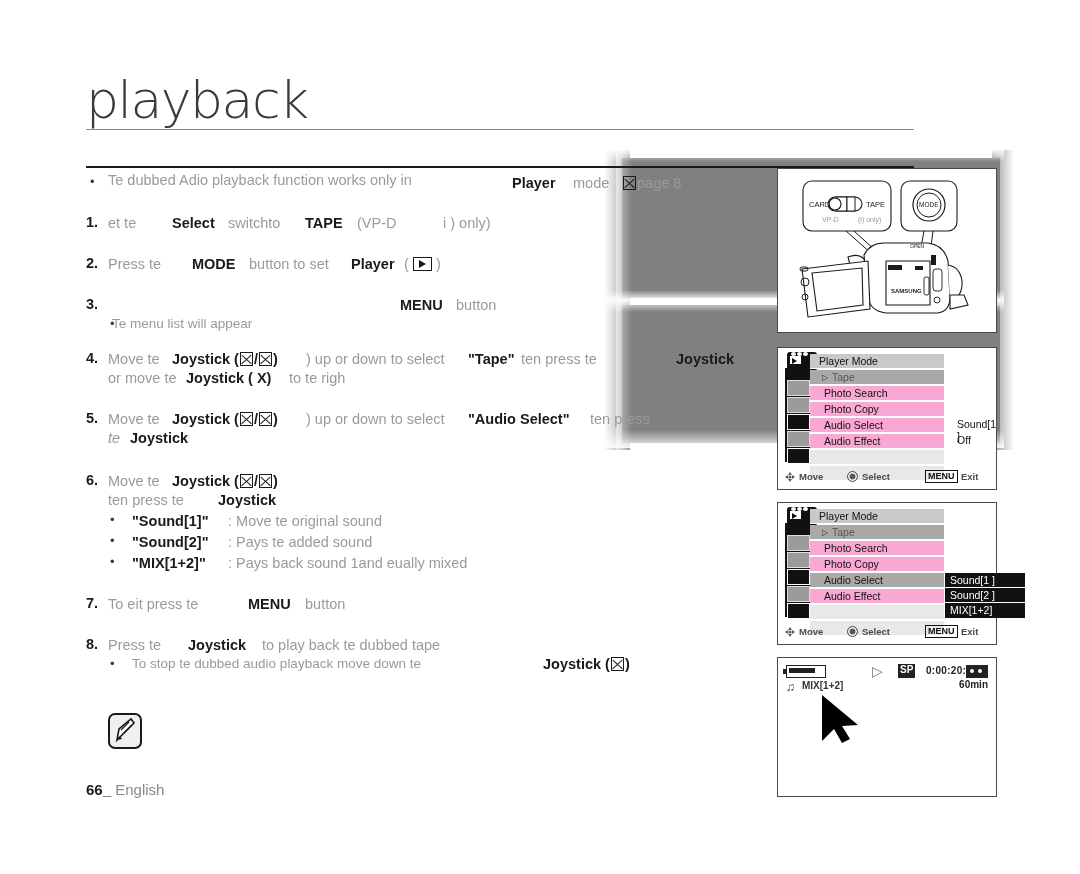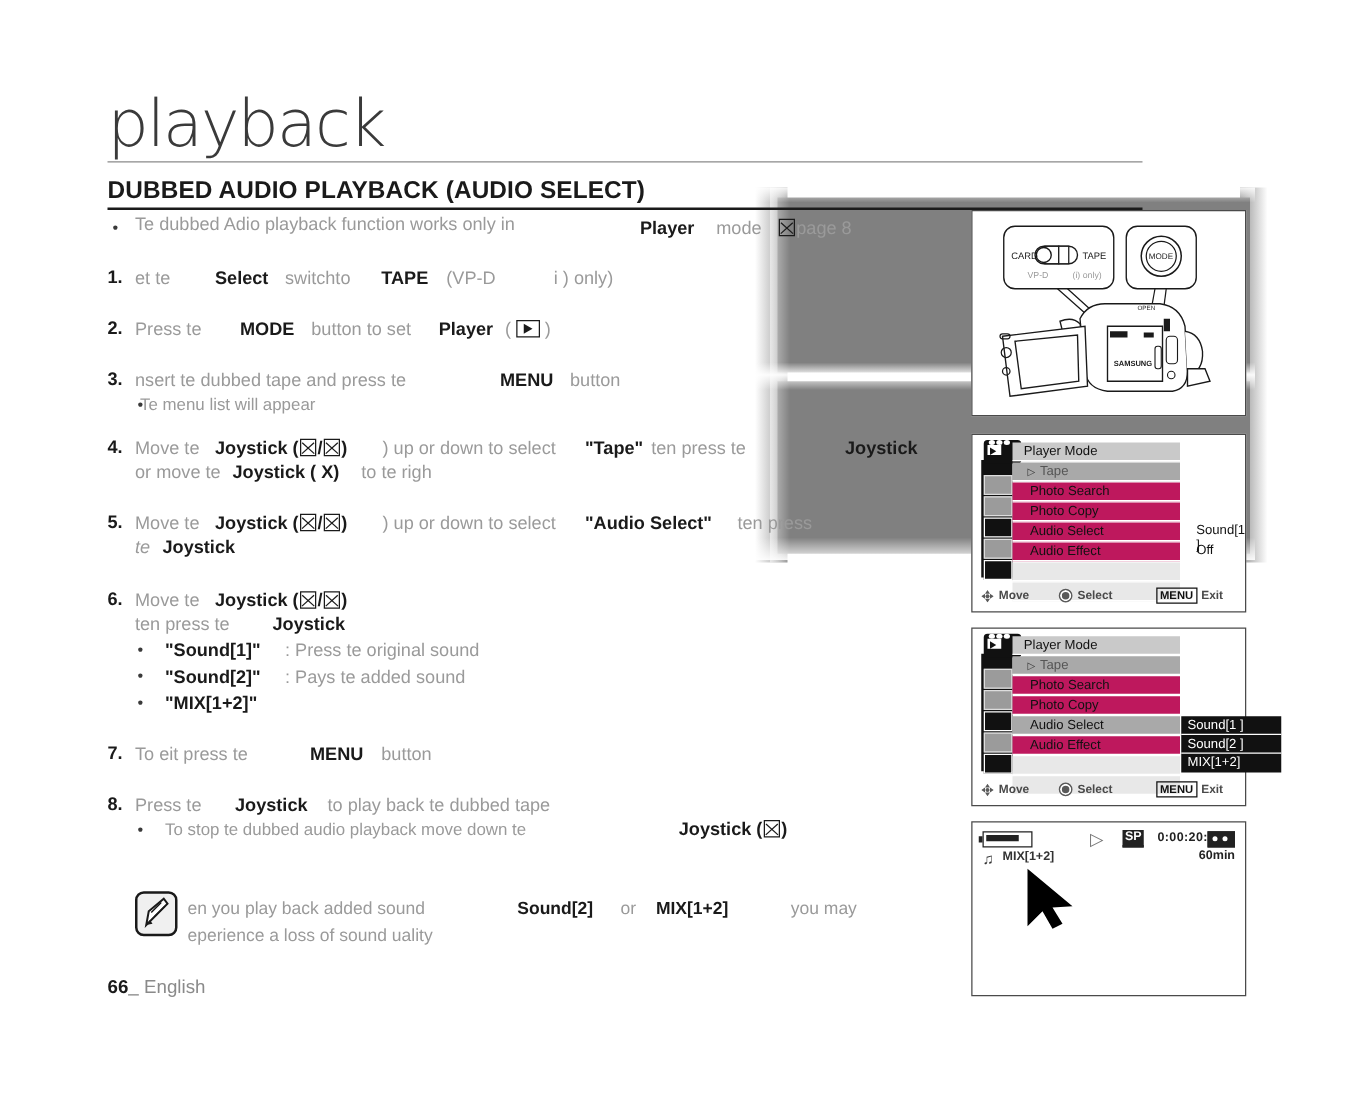--- a/index.html
+++ b/index.html
@@ -101,21 +101,21 @@
     border-radius:3px;
   }
   .cam-badge .lens{position:absolute;left:3px;top:4px;width:11px;height:8px;background:#fff;}
   .cam-badge .lens::after{content:"";position:absolute;left:2px;top:1.5px;
     border-left:5px solid #111;border-top:3px solid transparent;border-bottom:3px solid transparent;}
   .cam-badge .r1{position:absolute;left:4px;top:0px;width:5px;height:4px;border-radius:50%;background:#fff;}
   .cam-badge .r2{position:absolute;left:10px;top:0px;width:5px;height:4px;border-radius:50%;background:#fff;}
   .cam-badge .r3{position:absolute;left:16px;top:0px;width:5px;height:4px;border-radius:50%;background:#fff;}
 
   .menu-row{
-    position:absolute;left:25px;width:134px;height:15px;background:#be185d;
+    position:absolute;left:25px;width:134px;height:15px;background:#f9a8d4;
     border-bottom:1px solid #fff;
     font-size:10.5px;line-height:15px;padding-left:14px;box-sizing:border-box;color:#111;
   }
   .menu-row.sel{background:#a9a9a9;}
   .menu-row.blank{background:#e8e8e8;color:transparent;}
   .tape-row{
     position:absolute;left:25px;width:134px;height:15px;background:#a9a9a9;
     border-bottom:1px solid #fff;
     font-size:10.5px;line-height:15px;padding-left:22px;box-sizing:border-box;color:#555;
   }
@@ -162,21 +162,20 @@
   <div class="scanband b2"></div>
   <div class="scanfade left"></div>
   <div class="scanfade vstripe"></div>
   <div class="scanfade right"></div>
   <div class="scanfade topline"></div>
   <div class="scanfade seam"></div>
   <div class="scanfade botline"></div>
 
   <div class="chapter-title">playback</div>
   <div class="title-rule"></div>
-  <div class="section-title">DUBBED AUDIO PLAYBACK (AUDIO SELECT)</div>
   <div class="section-rule"></div>
 
   <div class="bul" style="left:90px;top:174px;">•</div>
   <div class="txt" style="left:108px;top:171px;"><span>Te dubbed Adio playback function works only in</span></div>
   <div class="txt" style="left:512px;top:174px;"><b>Player</b></div>
   <div class="txt" style="left:573px;top:174px;">mode</div>
   <div class="txt" style="left:622px;top:174px;"><span class="glyphbox"></span><span>page 8</span></div>
 
   <div class="num" style="left:86px;top:214px;">1.</div>
   <div class="txt" style="left:108px;top:214px;">et te</div>
@@ -187,21 +186,20 @@
   <div class="txt" style="left:443px;top:214px;">i ) only)</div>
 
   <div class="num" style="left:86px;top:255px;">2.</div>
   <div class="txt" style="left:108px;top:255px;">Press te</div>
   <div class="txt" style="left:192px;top:255px;"><b>MODE</b></div>
   <div class="txt" style="left:249px;top:255px;">button to set</div>
   <div class="txt" style="left:351px;top:255px;"><b>Player</b></div>
   <div class="txt" style="left:404px;top:255px;">( <span class="playglyph"></span> )</div>
 
   <div class="num" style="left:86px;top:296px;">3.</div>
-  <div class="txt" style="left:108px;top:296px;">nsert te dubbed tape and press te</div>
   <div class="txt" style="left:400px;top:296px;"><b>MENU</b></div>
   <div class="txt" style="left:456px;top:296px;">button</div>
   <div class="bul" style="left:110px;top:316px;">•</div>
   <div class="txt" style="left:112px;top:315px;font-size:13.5px;">Te menu list will appear</div>
 
   <div class="num" style="left:86px;top:350px;">4.</div>
   <div class="txt" style="left:108px;top:350px;">Move te</div>
   <div class="txt" style="left:172px;top:350px;"><b>Joystick (</b><span class="glyphbox"></span><b>/</b><span class="glyphbox"></span><b>)</b></div>
   <div class="txt" style="left:306px;top:350px;">) up or down to select</div>
   <div class="txt" style="left:468px;top:350px;"><b>"Tape"</b></div>
@@ -221,57 +219,49 @@
   <div class="txt" style="left:130px;top:429px;"><b>Joystick</b></div>
 
   <div class="num" style="left:86px;top:472px;">6.</div>
   <div class="txt" style="left:108px;top:472px;">Move te</div>
   <div class="txt" style="left:172px;top:472px;"><b>Joystick (</b><span class="glyphbox"></span><b>/</b><span class="glyphbox"></span><b>)</b></div>
   <div class="txt" style="left:108px;top:491px;">ten press te</div>
   <div class="txt" style="left:218px;top:491px;"><b>Joystick</b></div>
 
   <div class="bul" style="left:110px;top:512px;">•</div>
   <div class="txt" style="left:132px;top:512px;"><b>"Sound[1]"</b></div>
-  <div class="txt" style="left:228px;top:512px;">: Press te original sound</div>
+  <div class="txt" style="left:228px;top:512px;">: Move te original sound</div>
 
   <div class="bul" style="left:110px;top:533px;">•</div>
   <div class="txt" style="left:132px;top:533px;"><b>"Sound[2]"</b></div>
   <div class="txt" style="left:228px;top:533px;">: Pays te added sound</div>
 
   <div class="bul" style="left:110px;top:554px;">•</div>
   <div class="txt" style="left:132px;top:554px;"><b>"MIX[1+2]"</b></div>
+  <div class="txt" style="left:228px;top:554px;">: Pays back sound 1and  eually mixed</div>
 
   <div class="num" style="left:86px;top:595px;">7.</div>
   <div class="txt" style="left:108px;top:595px;text-align:right;">To eit press te</div>
   <div class="txt" style="left:248px;top:595px;"><b>MENU</b></div>
   <div class="txt" style="left:305px;top:595px;">button</div>
 
   <div class="num" style="left:86px;top:636px;">8.</div>
   <div class="txt" style="left:108px;top:636px;">Press te</div>
   <div class="txt" style="left:188px;top:636px;"><b>Joystick</b></div>
   <div class="txt" style="left:262px;top:636px;">to play back te dubbed tape</div>
   <div class="bul" style="left:110px;top:656px;">•</div>
   <div class="txt" style="left:132px;top:655px;font-size:13.5px;">To stop te dubbed audio playback move down te</div>
   <div class="txt" style="left:543px;top:655px;"><b>Joystick (</b><span class="glyphbox"></span><b>)</b></div>
 
   <div class="note-icon">
     <svg width="24" height="27" viewBox="0 0 24 27">
       <path d="M4 23 L6 12 L18 2 L21 6 L9 18 Z" fill="#ffffff" stroke="#1a1a1a" stroke-width="1.6"></path>
       <path d="M8 13 L16 5 M11 16 L19 8" stroke="#1a1a1a" stroke-width="1.2"></path>
       <path d="M4 23 L7 19 L9 22 Z" fill="#1a1a1a"></path>
     </svg>
-  </div>
-  <div class="note-text">
-    <span>en you play back added sound</span>
-    <b style="margin-left:70px;">Sound[2]</b>
-    <span style="margin-left:18px;">or</span>
-    <b style="margin-left:12px;">MIX[1+2]</b>
-    <span style="margin-left:46px;">you may</span>
-    <br>
-    <span>eperience a loss of sound uality</span>
   </div>
 
   <div class="folio"><b>66</b><b>_</b> <span>English</span></div>
 
   <div class="fig fig-cam">
     <svg width="216" height="161" viewBox="0 0 216 161">
 
       <g fill="#ffffff" stroke="#1a1a1a" stroke-width="1.1">
         <rect x="25" y="12" width="88" height="50" rx="9"></rect>
         <rect x="123" y="12" width="56" height="50" rx="9"></rect>

